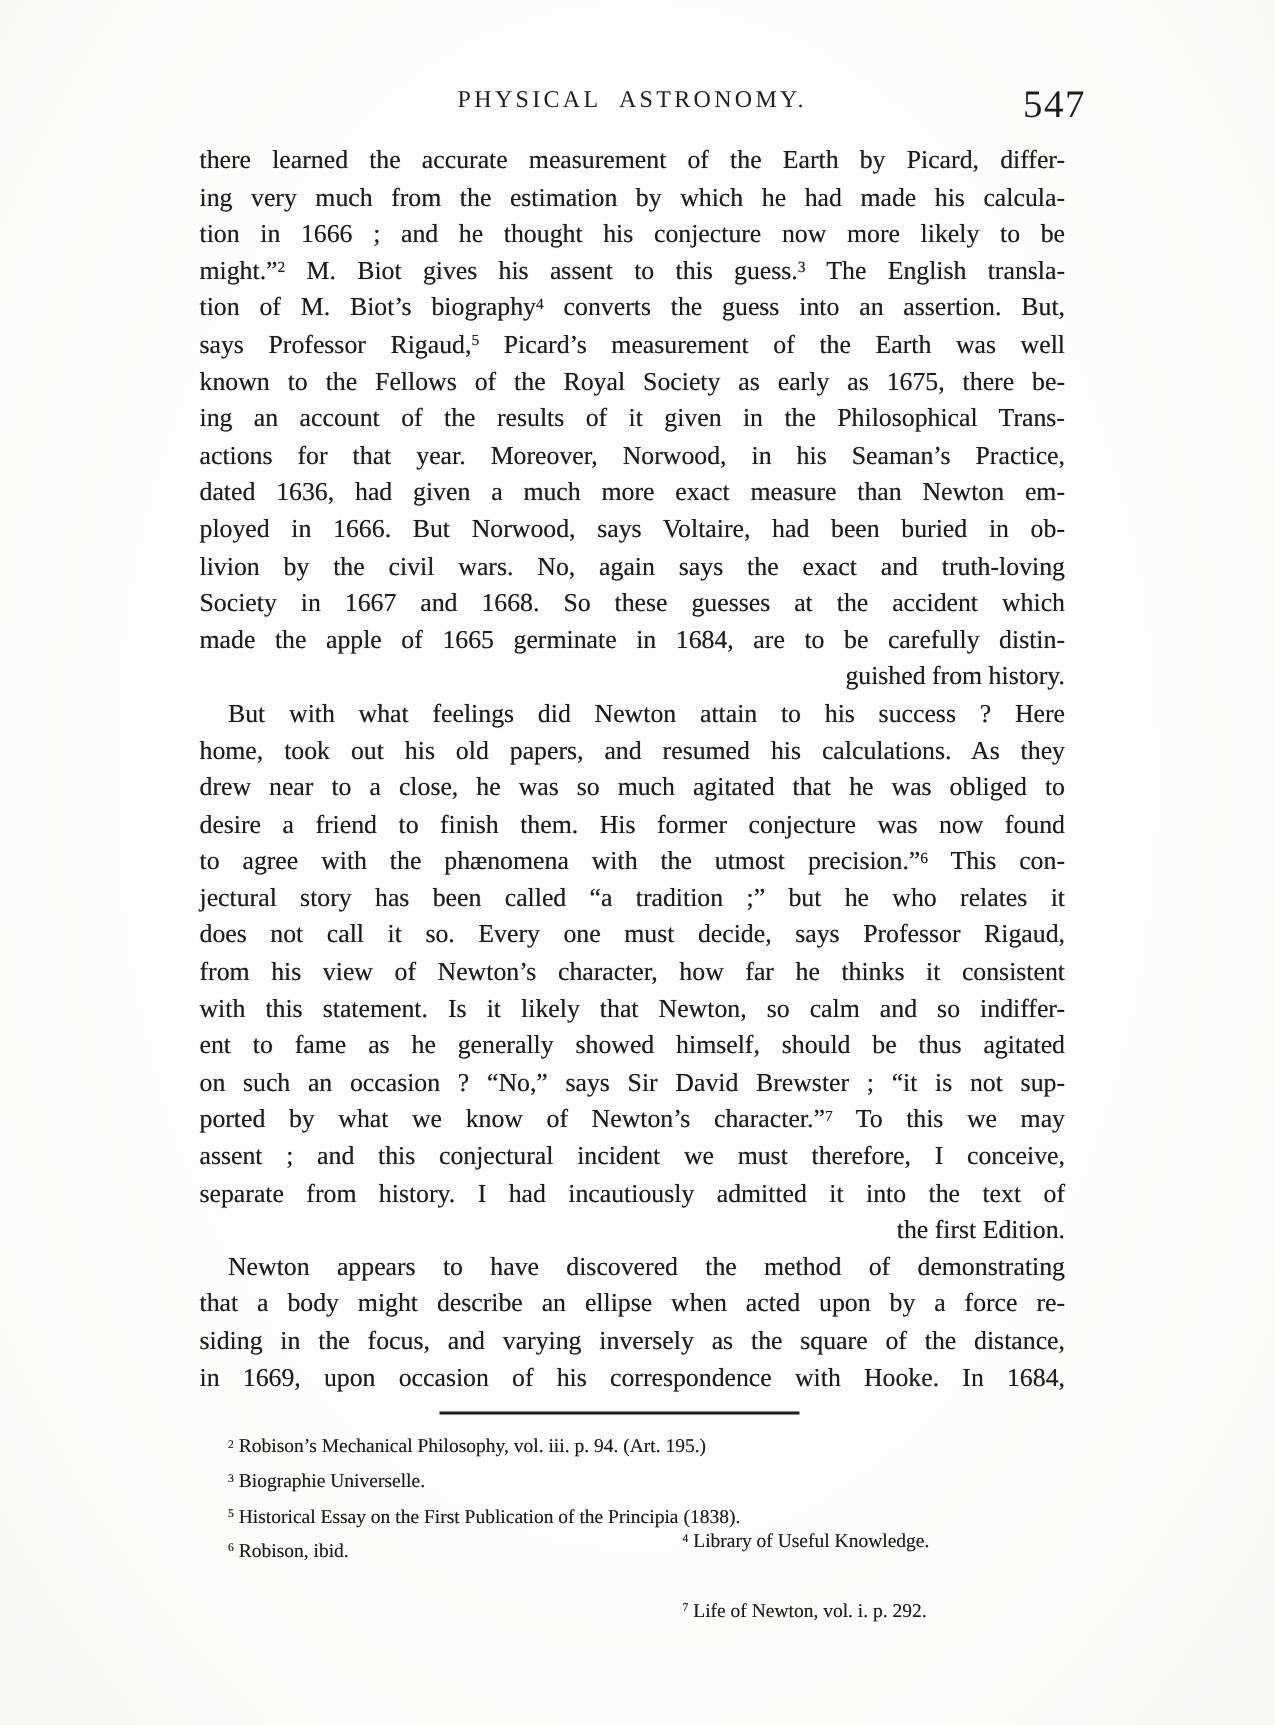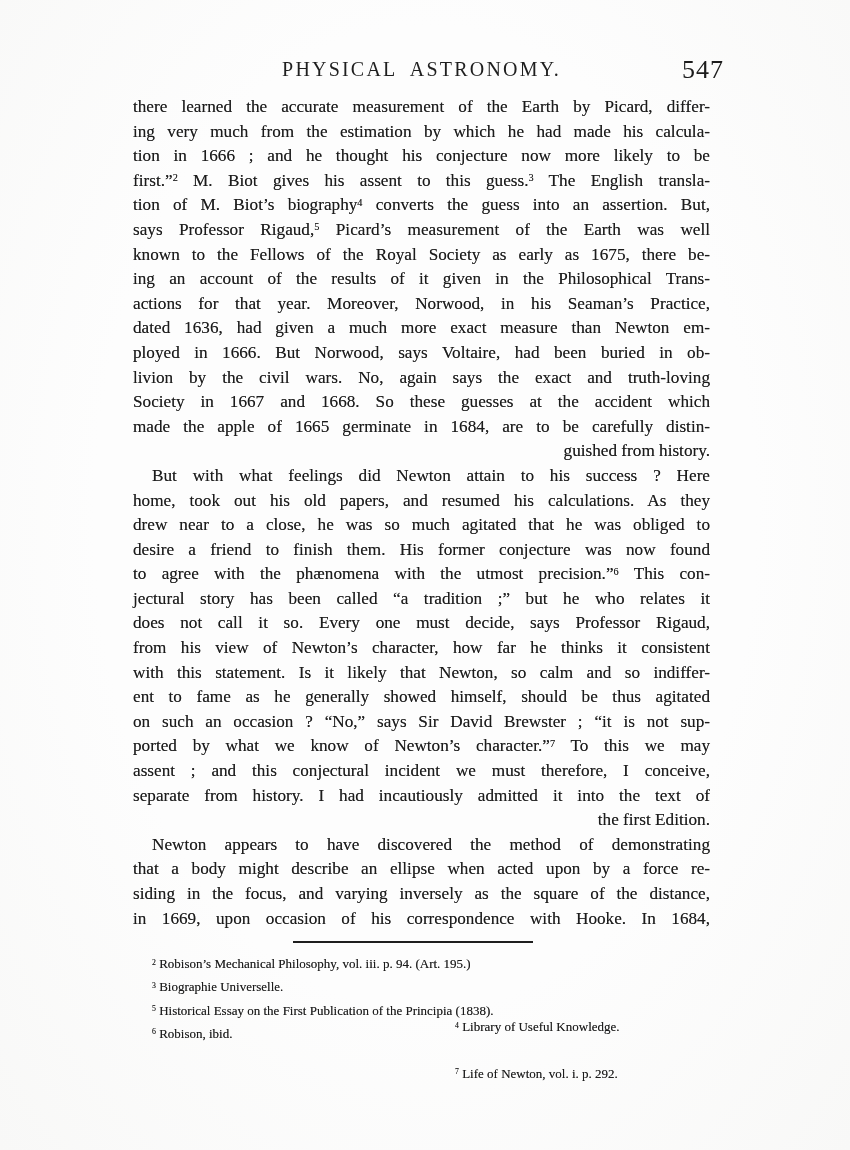--- a/index.html
+++ b/index.html
@@ -15,21 +15,21 @@
   }
   .textblock {
     position: absolute;
     left: 133px;
     top: 58px;
     width: 577px;
   }
   header { position: relative; height: 22px; }
   .running-head {
     text-align: center;
-    font-size: 20px;
+    font-size: 16px;
     letter-spacing: 2.2px;
     word-spacing: 7px;
     color: #1f1f1f;
   }
   .page-number {
     position: absolute;
     right: -14px;
     top: -3px;
     font-size: 26px;
     letter-spacing: 1px;
@@ -75,21 +75,21 @@
   <div class="textblock">
     <header>
       <div class="running-head">PHYSICAL ASTRONOMY.</div>
       <div class="page-number">547</div>
     </header>
     <main class="body-text">
         <div>
           <div class="tline just"><span class="it">there</span><span> learned the accurate measurement of the Earth by Picard, differ-</span></div>
           <div class="tline just"><span>ing very much from the estimation by which he had made his calcula-</span></div>
           <div class="tline just"><span>tion in 1666 ; and he thought his conjecture now more likely to be</span></div>
-          <div class="tline just"><span>first.”</span><sup>2</sup><span> M. Biot gives his assent to this guess.</span><sup>3</sup><span> The English transla-</span></div>
+          <div class="tline just"><span>might.”</span><sup>2</sup><span> M. Biot gives his assent to this guess.</span><sup>3</sup><span> The English transla-</span></div>
           <div class="tline just"><span>tion of M. Biot’s biography</span><sup>4</sup><span> converts the guess into an assertion. But,</span></div>
           <div class="tline just"><span>says Professor Rigaud,</span><sup>5</sup><span> Picard’s measurement of the Earth was well</span></div>
           <div class="tline just"><span>known to the Fellows of the Royal Society as early as 1675, there be-</span></div>
           <div class="tline just"><span>ing an account of the results of it given in the </span><span class="it">Philosophical Trans-</span></div>
           <div class="tline just"><span class="it">actions</span><span> for that year. Moreover, Norwood, in his </span><span class="it">Seaman’s Practice</span><span>,</span></div>
           <div class="tline just"><span>dated 1636, had given a much more exact measure than Newton em-</span></div>
           <div class="tline just"><span>ployed in 1666. But Norwood, says Voltaire, had been buried in ob-</span></div>
           <div class="tline just"><span>livion by the civil wars. No, again says the exact and truth-loving</span></div>
           <div class="tline just"><span>Society in 1667 and 1668. So these guesses at the accident which</span></div>
           <div class="tline just"><span>made the apple of 1665 germinate in 1684, are to be carefully distin-</span></div>

